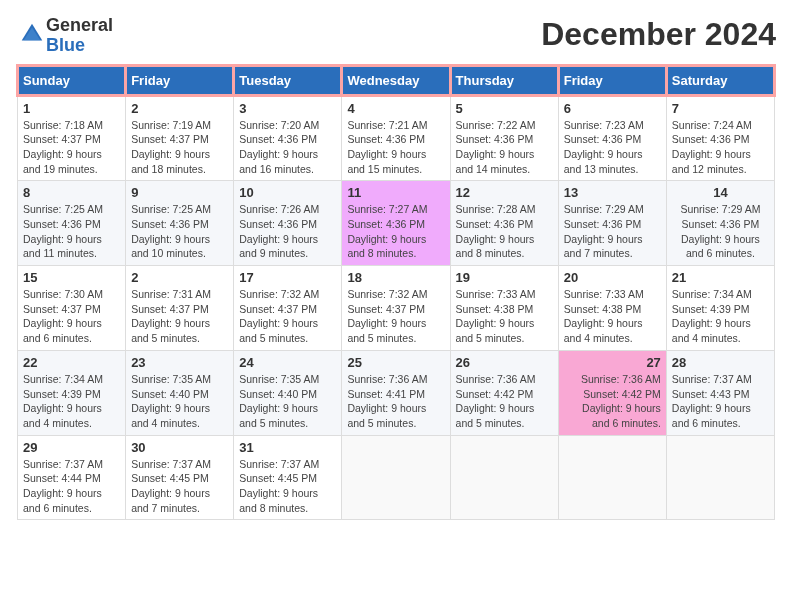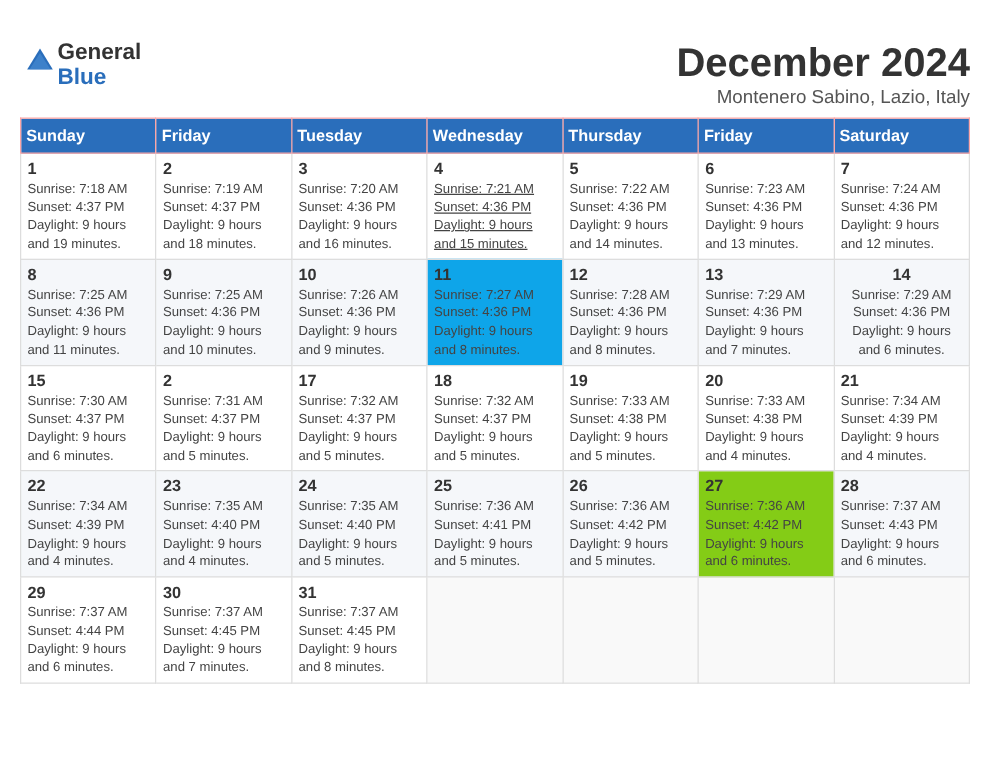--- a/index.html
+++ b/index.html
@@ -8,40 +8,38 @@
       background: #fff;
       width: 792px;
       min-height: 612px;
       padding: 16px;
     }
     .header {
       display: flex;
       justify-content: space-between;
       align-items: flex-start;
       margin-bottom: 8px;
-      margin-top: 16px;
     }
     .logo {
       display: flex;
       align-items: center;
     }
     .logo-text {
       font-size: 18px;
       font-weight: bold;
       line-height: 1.1;
     }
     .logo-text span.general { color: #333; }
     .logo-text span.blue { color: #2a6ebb; }
     .logo-icon {
       width: 28px;
       height: 28px;
       margin-left: 2px;
     }
     .title-section {
-      text-align: right;
     }
     .month-title {
       font-size: 32px;
       font-weight: bold;
       color: #333;
     }
     .location {
       font-size: 15px;
       color: #555;
     }
@@ -50,21 +48,21 @@
       border-collapse: collapse;
       font-size: 11px;
     }
     .calendar th {
       background: #2a6ebb;
       color: #fff;
       padding: 6px 4px;
       text-align: left;
       font-size: 13px;
       font-weight: bold;
-      border: 1px solid #fca5a5;
+      border: 3px solid #fca5a5;
     }
     .calendar td {
       vertical-align: top;
       padding: 4px 5px;
       border: 1px solid #ddd;
       background: #fff;
       width: 108px;
       min-height: 80px;
     }
     .calendar tr:nth-child(even) td {
@@ -97,21 +95,20 @@
         <polygon points="15,8 24,22 6,22" fill="#5a9ee0" opacity="0.4"></polygon>
       </svg>
     </div>
     <div class="logo-text">
       <span class="general">General</span><br>
       <span class="blue">Blue</span>
     </div>
   </div>
   <div class="title-section">
     <div class="month-title">December 2024</div>
-    <div class="location">Montenero Sabino, Lazio, Italy</div>
   </div>
 </div>
 
 <table class="calendar">
   <thead>
     <tr>
     <th>Sunday</th>
         <th>Friday</th>
         <th>Tuesday</th>
         <th>Wednesday</th>
@@ -135,21 +132,21 @@
 Daylight: 9 hours and 18 minutes.</div>
         </td>
         <td>
           <span class="day-num">3</span>
           <div class="day-info" style="white-space: pre-line;">Sunrise: 7:20 AM
 Sunset: 4:36 PM
 Daylight: 9 hours and 16 minutes.</div>
         </td>
         <td>
           <span class="day-num">4</span>
-          <div class="day-info" style="white-space: pre-line; text-decoration: underline;">Sunrise: 7:21 AM
+          <div class="day-info" style="white-space: pre-line;">Sunrise: 7:21 AM
 Sunset: 4:36 PM
 Daylight: 9 hours and 15 minutes.</div>
         </td>
         <td>
           <span class="day-num">5</span>
           <div class="day-info" style="white-space: pre-line;">Sunrise: 7:22 AM
 Sunset: 4:36 PM
 Daylight: 9 hours and 14 minutes.</div>
         </td>
         <td>
@@ -177,21 +174,21 @@
           <div class="day-info" style="white-space: pre-line;">Sunrise: 7:25 AM
 Sunset: 4:36 PM
 Daylight: 9 hours and 10 minutes.</div>
         </td>
         <td style="background: rgb(245, 247, 250);">
           <span class="day-num">10</span>
           <div class="day-info" style="white-space: pre-line;">Sunrise: 7:26 AM
 Sunset: 4:36 PM
 Daylight: 9 hours and 9 minutes.</div>
         </td>
-        <td style="background: #0ea5e9; margin-left: 29px;">
+        <td style="background: #f0abfc; margin-left: 29px;">
           <span class="day-num">11</span>
           <div class="day-info" style="white-space: pre-line;">Sunrise: 7:27 AM
 Sunset: 4:36 PM
 Daylight: 9 hours and 8 minutes.</div>
         </td>
         <td style="background: rgb(245, 247, 250);">
           <span class="day-num">12</span>
           <div class="day-info" style="white-space: pre-line;">Sunrise: 7:28 AM
 Sunset: 4:36 PM
 Daylight: 9 hours and 8 minutes.</div>
@@ -277,21 +274,21 @@
           <div class="day-info" style="white-space: pre-line;">Sunrise: 7:36 AM
 Sunset: 4:41 PM
 Daylight: 9 hours and 5 minutes.</div>
         </td>
         <td style="background: rgb(245, 247, 250);">
           <span class="day-num">26</span>
           <div class="day-info" style="white-space: pre-line;">Sunrise: 7:36 AM
 Sunset: 4:42 PM
 Daylight: 9 hours and 5 minutes.</div>
         </td>
-        <td style="background: #84cc16;">
+        <td style="background: #f9a8d4; text-align: right;">
           <span class="day-num">27</span>
           <div class="day-info" style="white-space: pre-line;">Sunrise: 7:36 AM
 Sunset: 4:42 PM
 Daylight: 9 hours and 6 minutes.</div>
         </td>
         <td style="background: rgb(245, 247, 250);">
           <span class="day-num">28</span>
           <div class="day-info" style="white-space: pre-line;">Sunrise: 7:37 AM
 Sunset: 4:43 PM
 Daylight: 9 hours and 6 minutes.</div>

